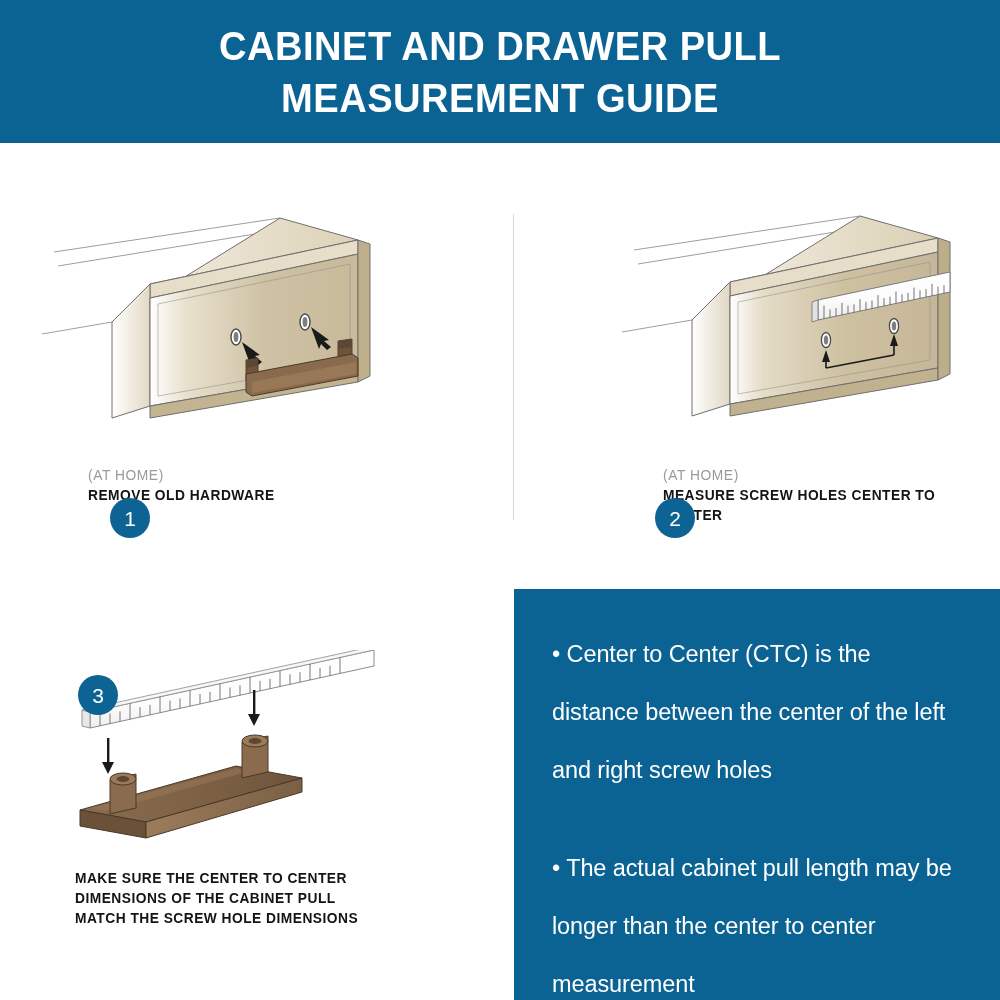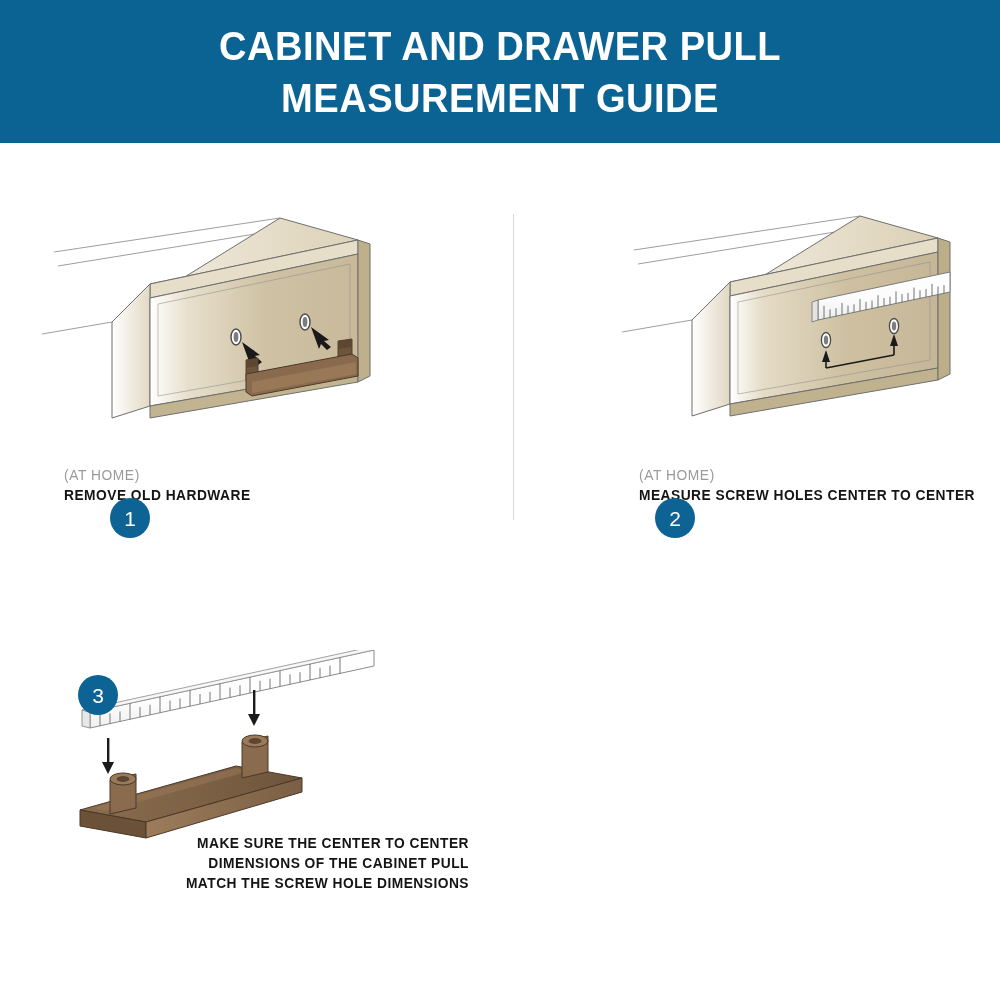--- a/index.html
+++ b/index.html
@@ -83,20 +83,21 @@
     justify-content: center;
     line-height: 1;
     z-index: 5;
     font-family: "Liberation Sans", sans-serif;
   }
 
   
   .caption {
     position: absolute;
     font-family: "Liberation Sans Narrow", "Liberation Sans", sans-serif;
+    margin-left: 24px;
   }
   .caption .eyebrow {
     color: #9a9a9a;
     font-size: 14.5px;
     font-weight: normal;
     letter-spacing: 0.6px;
     line-height: 19px;
     transform: scaleX(0.95);
     transform-origin: 0 50%;
   }
@@ -106,23 +107,23 @@
     font-weight: bold;
     letter-spacing: 0.5px;
     line-height: 20px;
     transform: scaleX(0.95);
     transform-origin: 0 50%;
   }
   #caption-1 { left: 64px;  top: 466px; }
   #caption-2 { left: 639px; top: 466px; }
   #caption-3 {
     left: 40px;
-    top: 833px;
+    top: 868px;
     width: 440px;
-    text-align: right;
+    text-align: left;
   }
   #caption-3 .headline {
     transform: scaleX(0.95);
     transform-origin: 50% 50%;
     line-height: 20px;
   }
   #caption-3 .headline span { display: block; }
 
   
   .info-panel {
@@ -431,14 +432,20 @@
   </div>
 
   <div class="caption" id="caption-3">
     <div class="headline">
       <span>MAKE SURE THE CENTER TO CENTER</span>
       <span>DIMENSIONS OF THE CABINET PULL</span>
       <span>MATCH THE SCREW HOLE DIMENSIONS</span>
     </div>
   </div>
 
+  <div class="info-panel">
+    <ul class="info-list">
+      <li>• Center to Center (CTC) is the distance between the center of the left and right screw holes</li>
+      <li class="spaced">• The actual cabinet pull length may be longer than the center to center measurement</li>
+    </ul>
+  </div>
 
 </div>
 
 </body></html>

